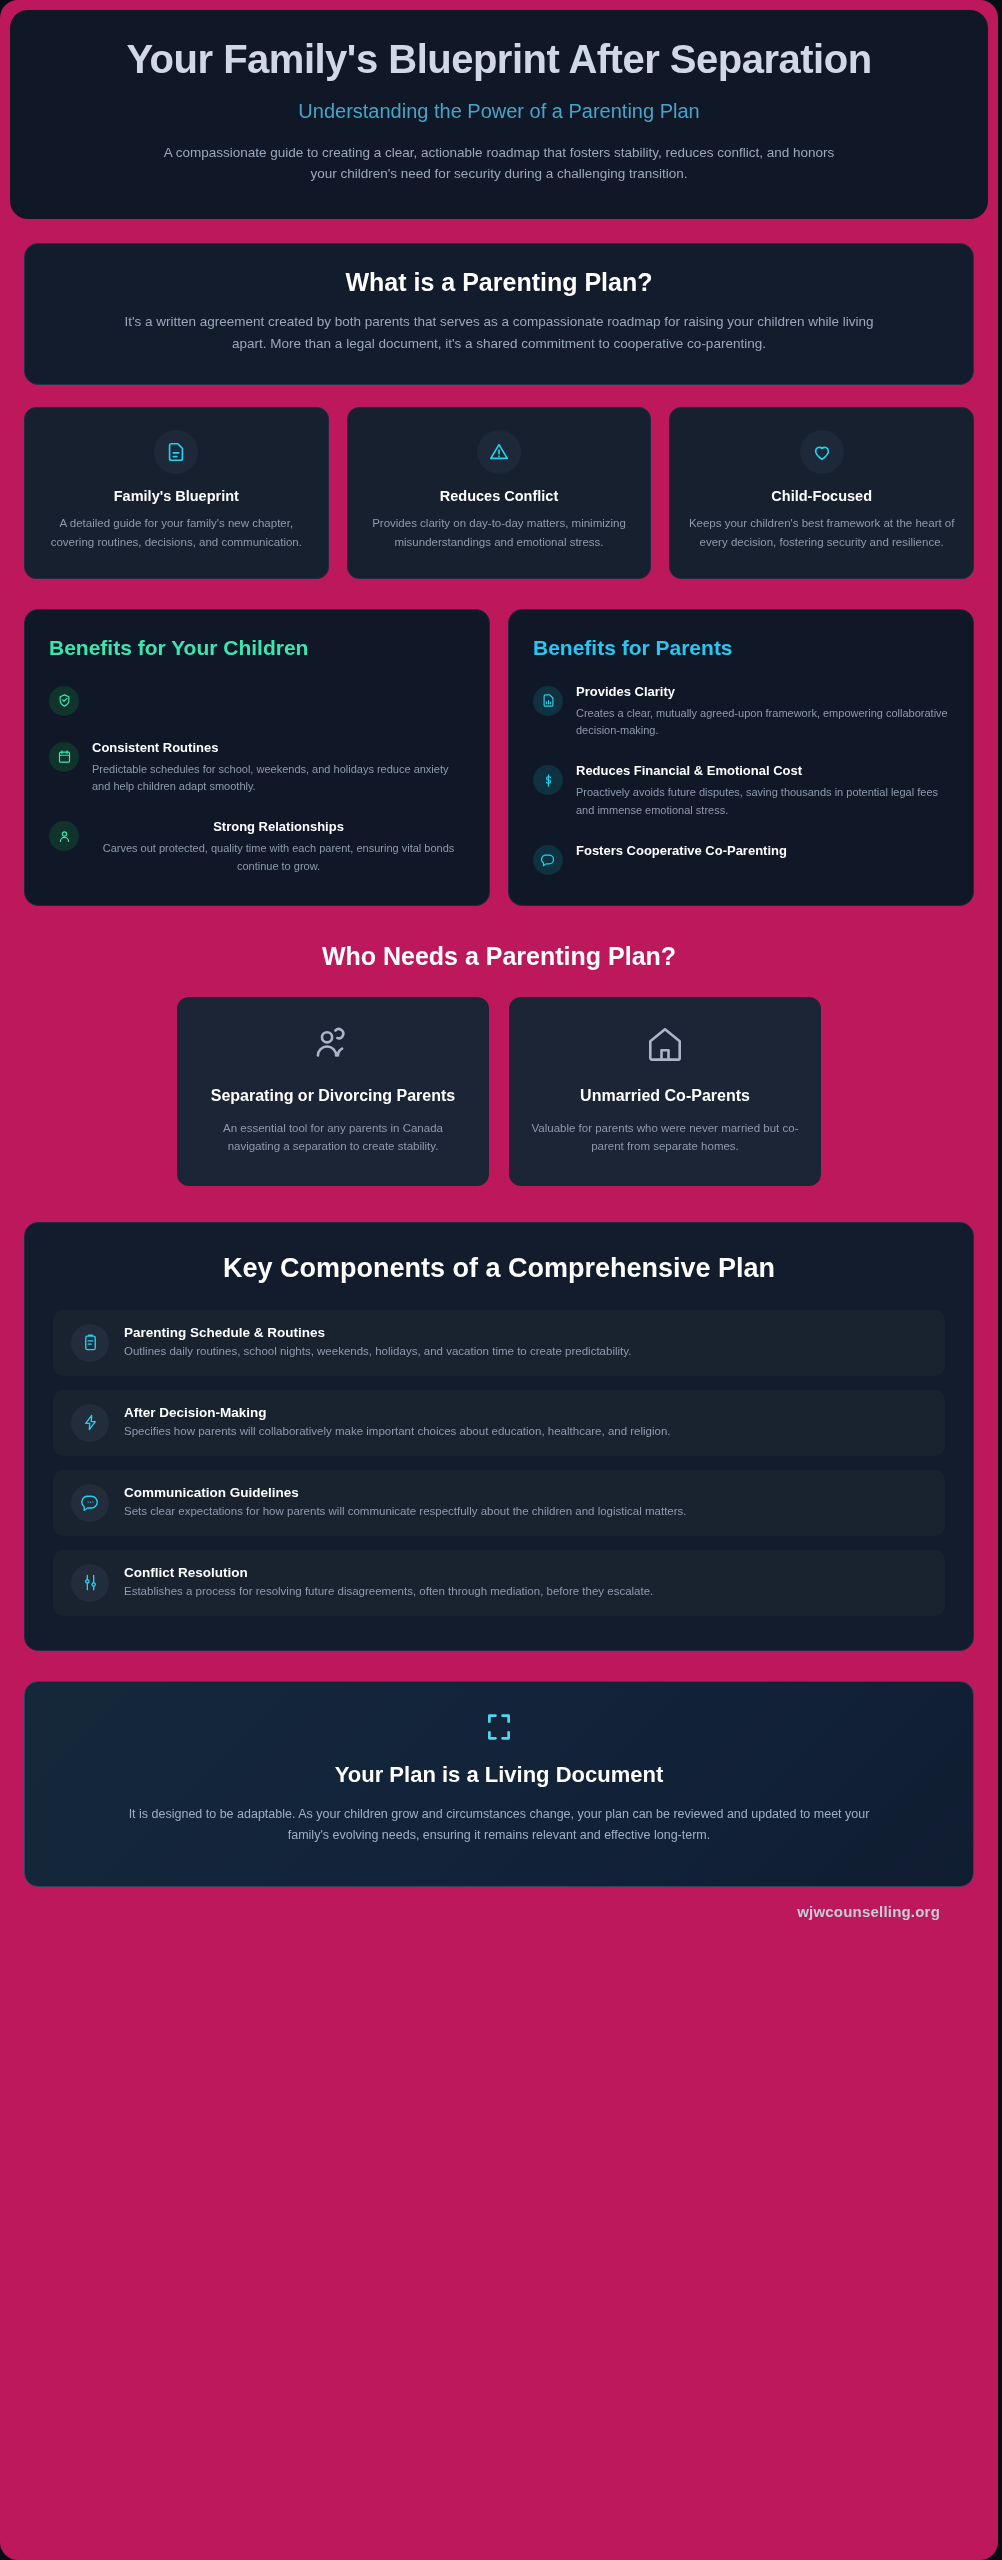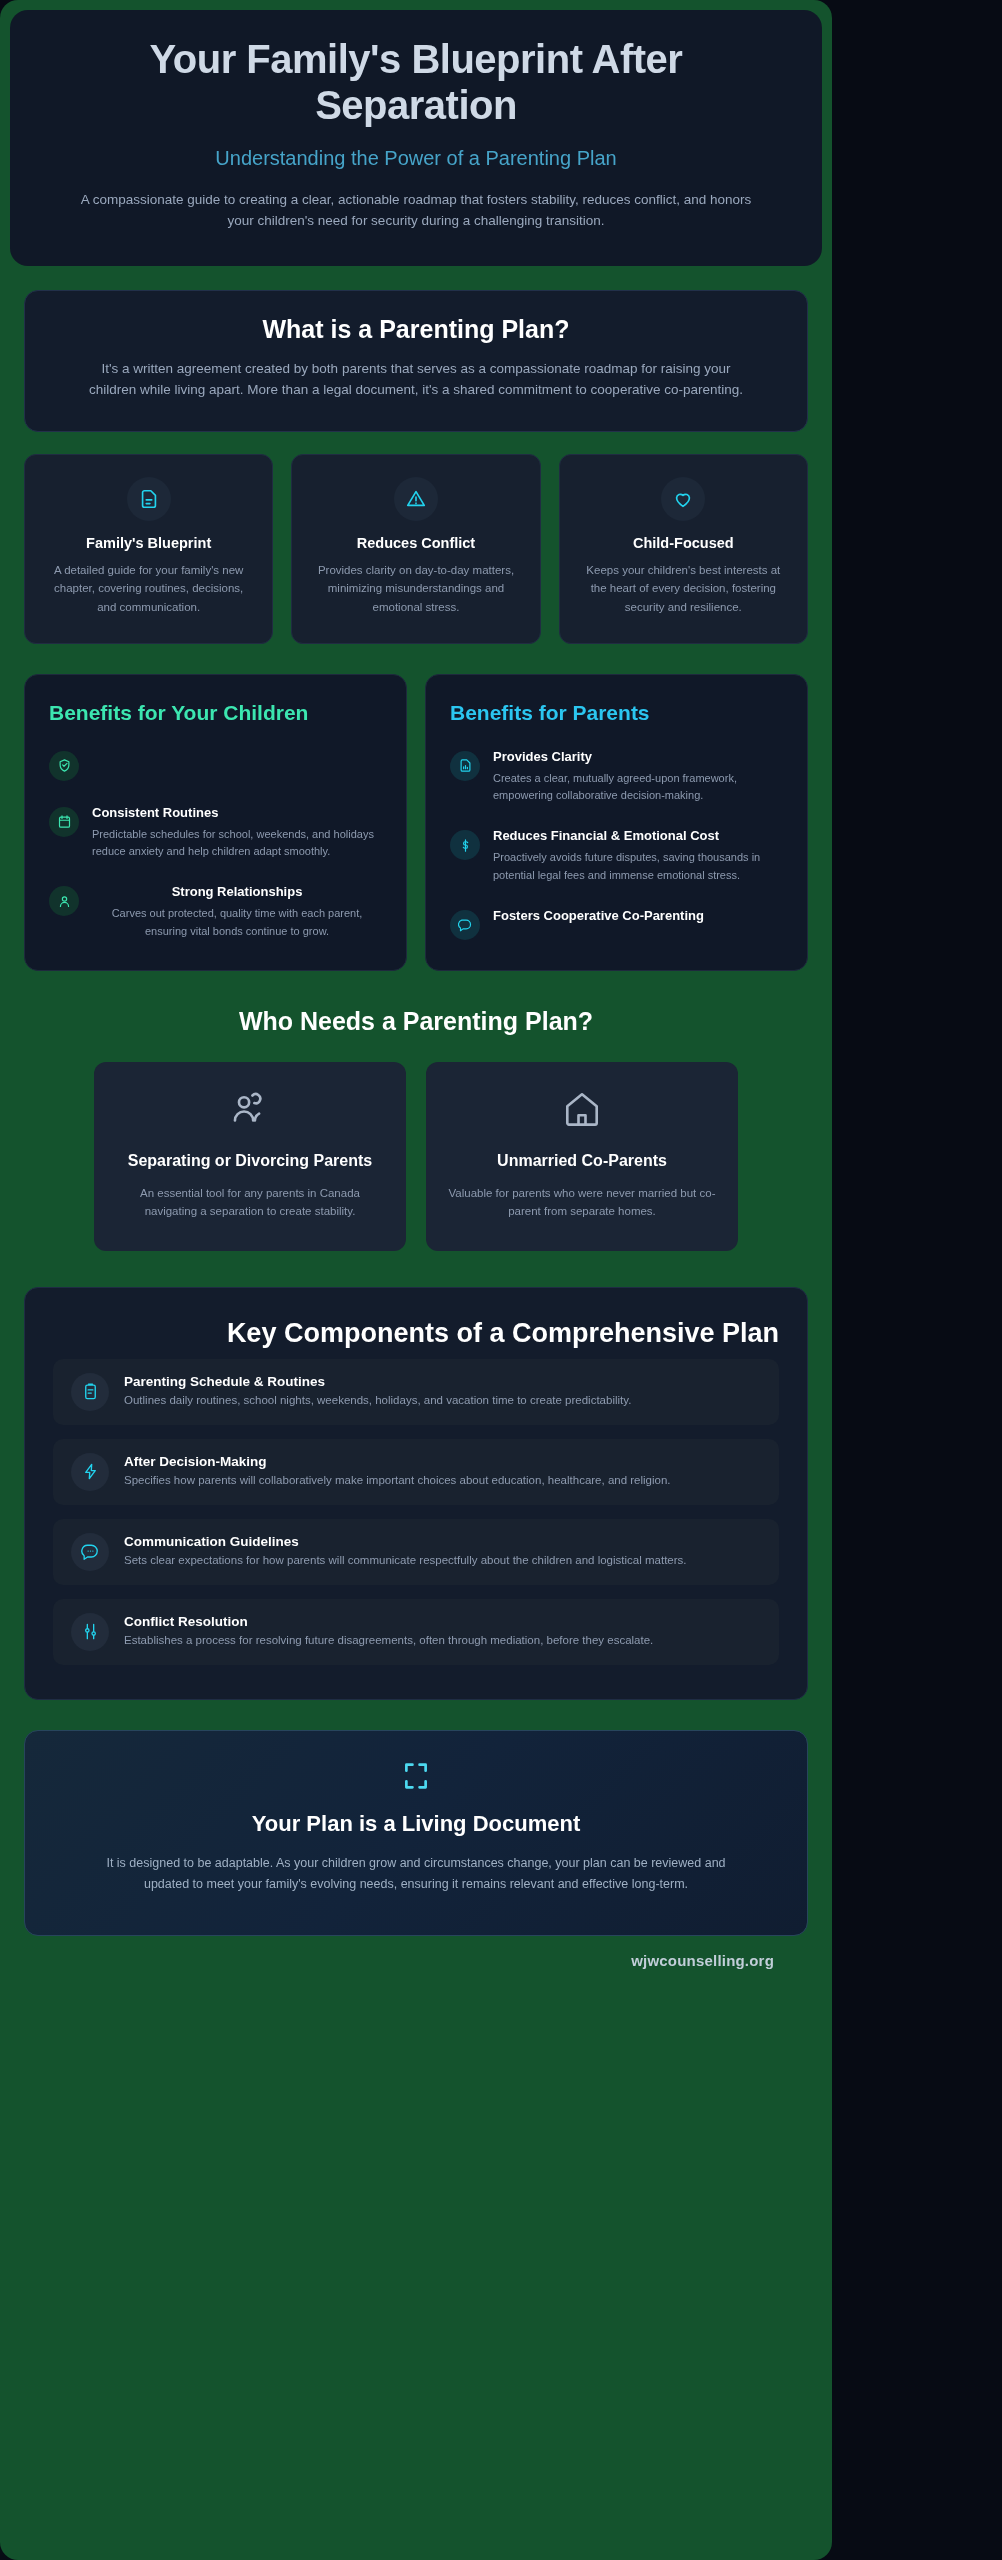--- a/index.html
+++ b/index.html
@@ -4,23 +4,23 @@
 <style>
   * { box-sizing: border-box; margin: 0; padding: 0; }
 
   html, body {
     width: 1002px;
     background: #070b14;
     font-family: "Liberation Sans", sans-serif;
   }
 
   .page {
-    width: 832px;
+    width: 998px;
     min-height: 2560px;
-    background: #14532d;
+    background: #be185d;
     border-radius: 18px;
     padding: 0 0 24px 0;
     position: relative;
     overflow: hidden;
   }
 
   
   .hero {
     background: #101827;
     border-radius: 18px;
@@ -202,22 +202,22 @@
     margin-top: 36px;
     background: #131c2c;
     border: 1px solid #1f2c44;
     border-radius: 14px;
     padding: 30px 28px 34px 28px;
   }
   .keycomp h2 {
     font-size: 27px;
     font-weight: 700;
     color: #ffffff;
-    text-align: right;
-    margin-bottom: 10px;
+    text-align: center;
+    margin-bottom: 26px;
   }
   .kc-row {
     display: flex;
     align-items: center;
     gap: 15px;
     background: #19222f;
     border-radius: 10px;
     padding: 14px 18px;
     margin-bottom: 14px;
   }
@@ -316,21 +316,21 @@
         <p>Provides clarity on day-to-day matters, minimizing misunderstandings and emotional stress.</p>
       </div>
 
       <div class="feature-card">
         <div class="circle-icon">
           <svg width="22" height="22" viewBox="0 0 24 24" fill="none" stroke="#22d3ee" stroke-width="1.8" stroke-linecap="round" stroke-linejoin="round">
             <path d="M12 20s-7-4.6-7-9.3A4.2 4.2 0 0 1 12 8a4.2 4.2 0 0 1 7 2.7C19 15.4 12 20 12 20z"></path>
           </svg>
         </div>
         <h3>Child-Focused</h3>
-        <p>Keeps your children's best interests at the heart of every decision, fostering security and resilience.</p>
+        <p>Keeps your children's best framework at the heart of every decision, fostering security and resilience.</p>
       </div>
 
     </div>
 
     <div class="benefits">
 
       <div class="benefit-panel">
         <div class="benefit-title green">Benefits for Your Children</div>
 
         <div class="benefit-item">

